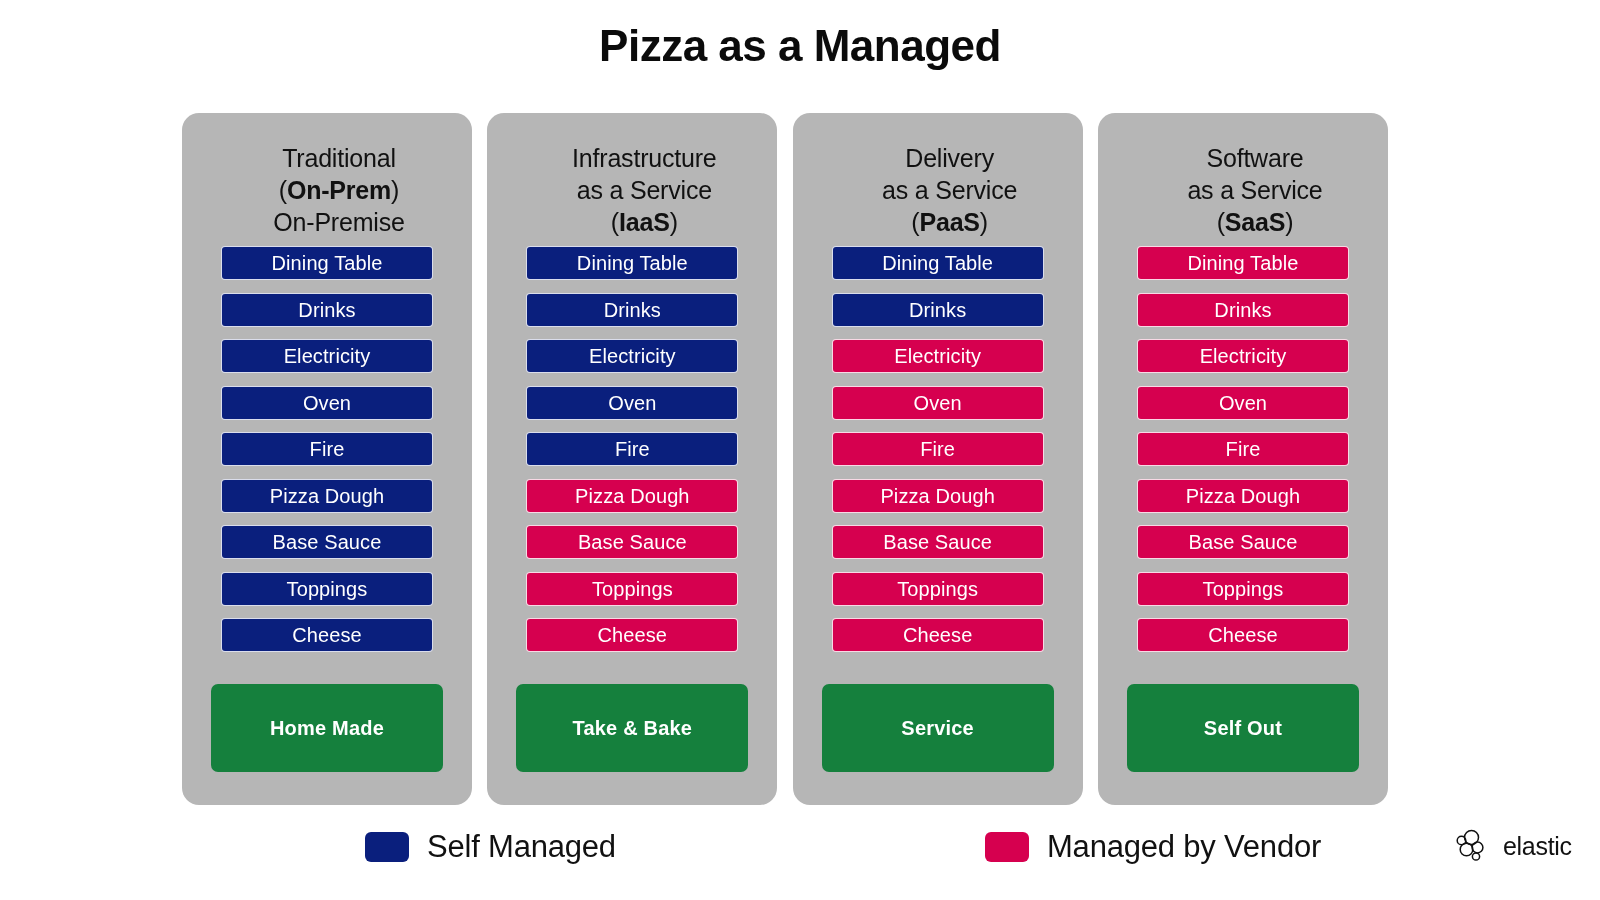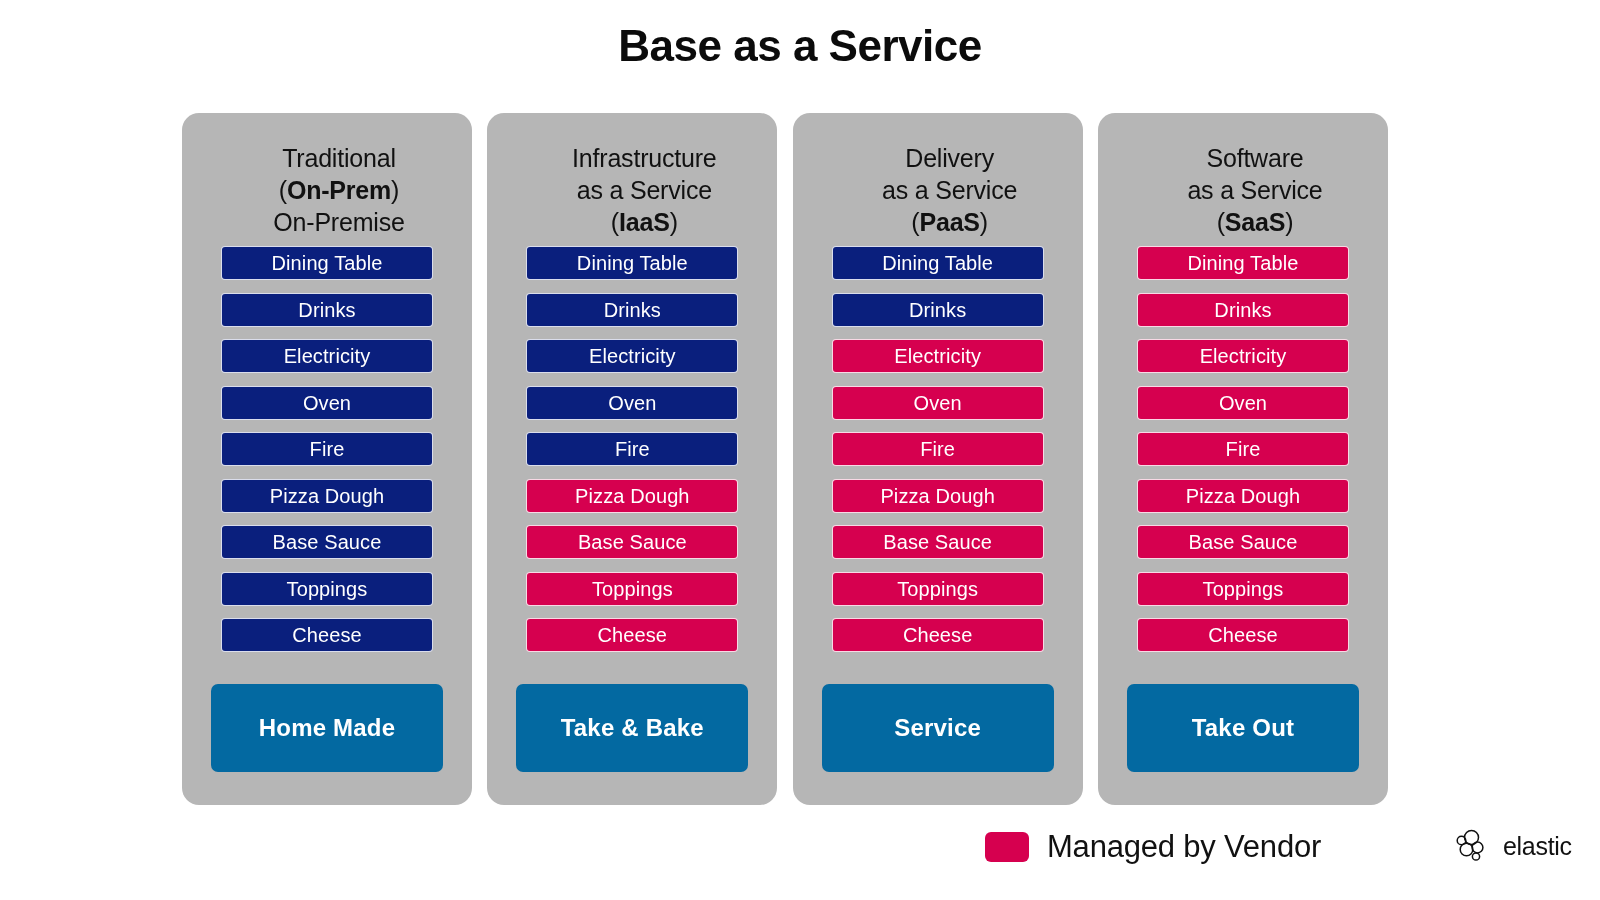--- a/index.html
+++ b/index.html
@@ -94,27 +94,27 @@
     white-space: nowrap;
   }
   .bar.blue { background: #0a1f7d; }
   .bar.red  { background: #d6004f; }
 
   .footer-box {
     width: 232px;
     height: 88px;
     margin-top: auto;
     margin-bottom: 33px;
-    background: #0369a1;
+    background: #15803d;
     border-radius: 7px;
     display: flex;
     align-items: center;
     justify-content: center;
     color: #ffffff;
-    font-size: 24px;
+    font-size: 20px;
     font-weight: bold;
     letter-spacing: 0.2px;
   }
 
   
   .legend {
     position: absolute;
     top: 826px;
     left: 0;
     width: 1600px;
@@ -160,21 +160,21 @@
     color: #111111;
     line-height: 28px;
     letter-spacing: -0.3px;
   }
 </style>
 </head>
 <body>
 
 <div id="root">
 
-  <h1 class="page-title">Base as a Service</h1>
+  <h1 class="page-title">Pizza as a Managed</h1>
 
   <div class="columns">
       <div class="column">
         <div class="col-header">
           <div>Traditional</div>
           <div><span>(</span><span class="acro">On-Prem</span><span>)</span></div>
           <div>On-Premise</div>
         </div>
         <div class="bars">
           <div class="bar blue">Dining Table</div>
@@ -237,25 +237,29 @@
           <div class="bar red">Dining Table</div>
           <div class="bar red">Drinks</div>
           <div class="bar red">Electricity</div>
           <div class="bar red">Oven</div>
           <div class="bar red">Fire</div>
           <div class="bar red">Pizza Dough</div>
           <div class="bar red">Base Sauce</div>
           <div class="bar red">Toppings</div>
           <div class="bar red">Cheese</div>
         </div>
-        <div class="footer-box">Take Out</div>
+        <div class="footer-box">Self Out</div>
       </div>
     </div>
 
   <div class="legend">
+    <div class="legend-item self">
+      <span class="swatch blue"></span>
+      <span class="legend-label">Self Managed</span>
+    </div>
     <div class="legend-item vendor">
       <span class="swatch red"></span>
       <span class="legend-label">Managed by Vendor</span>
     </div>
   </div>
 
   <div class="brand">
     <span class="brand-mark-wrap">
       <svg class="brand-mark" viewBox="0 0 36 36" aria-hidden="true">
         <g fill="none" stroke="#111111" stroke-width="1.5">

